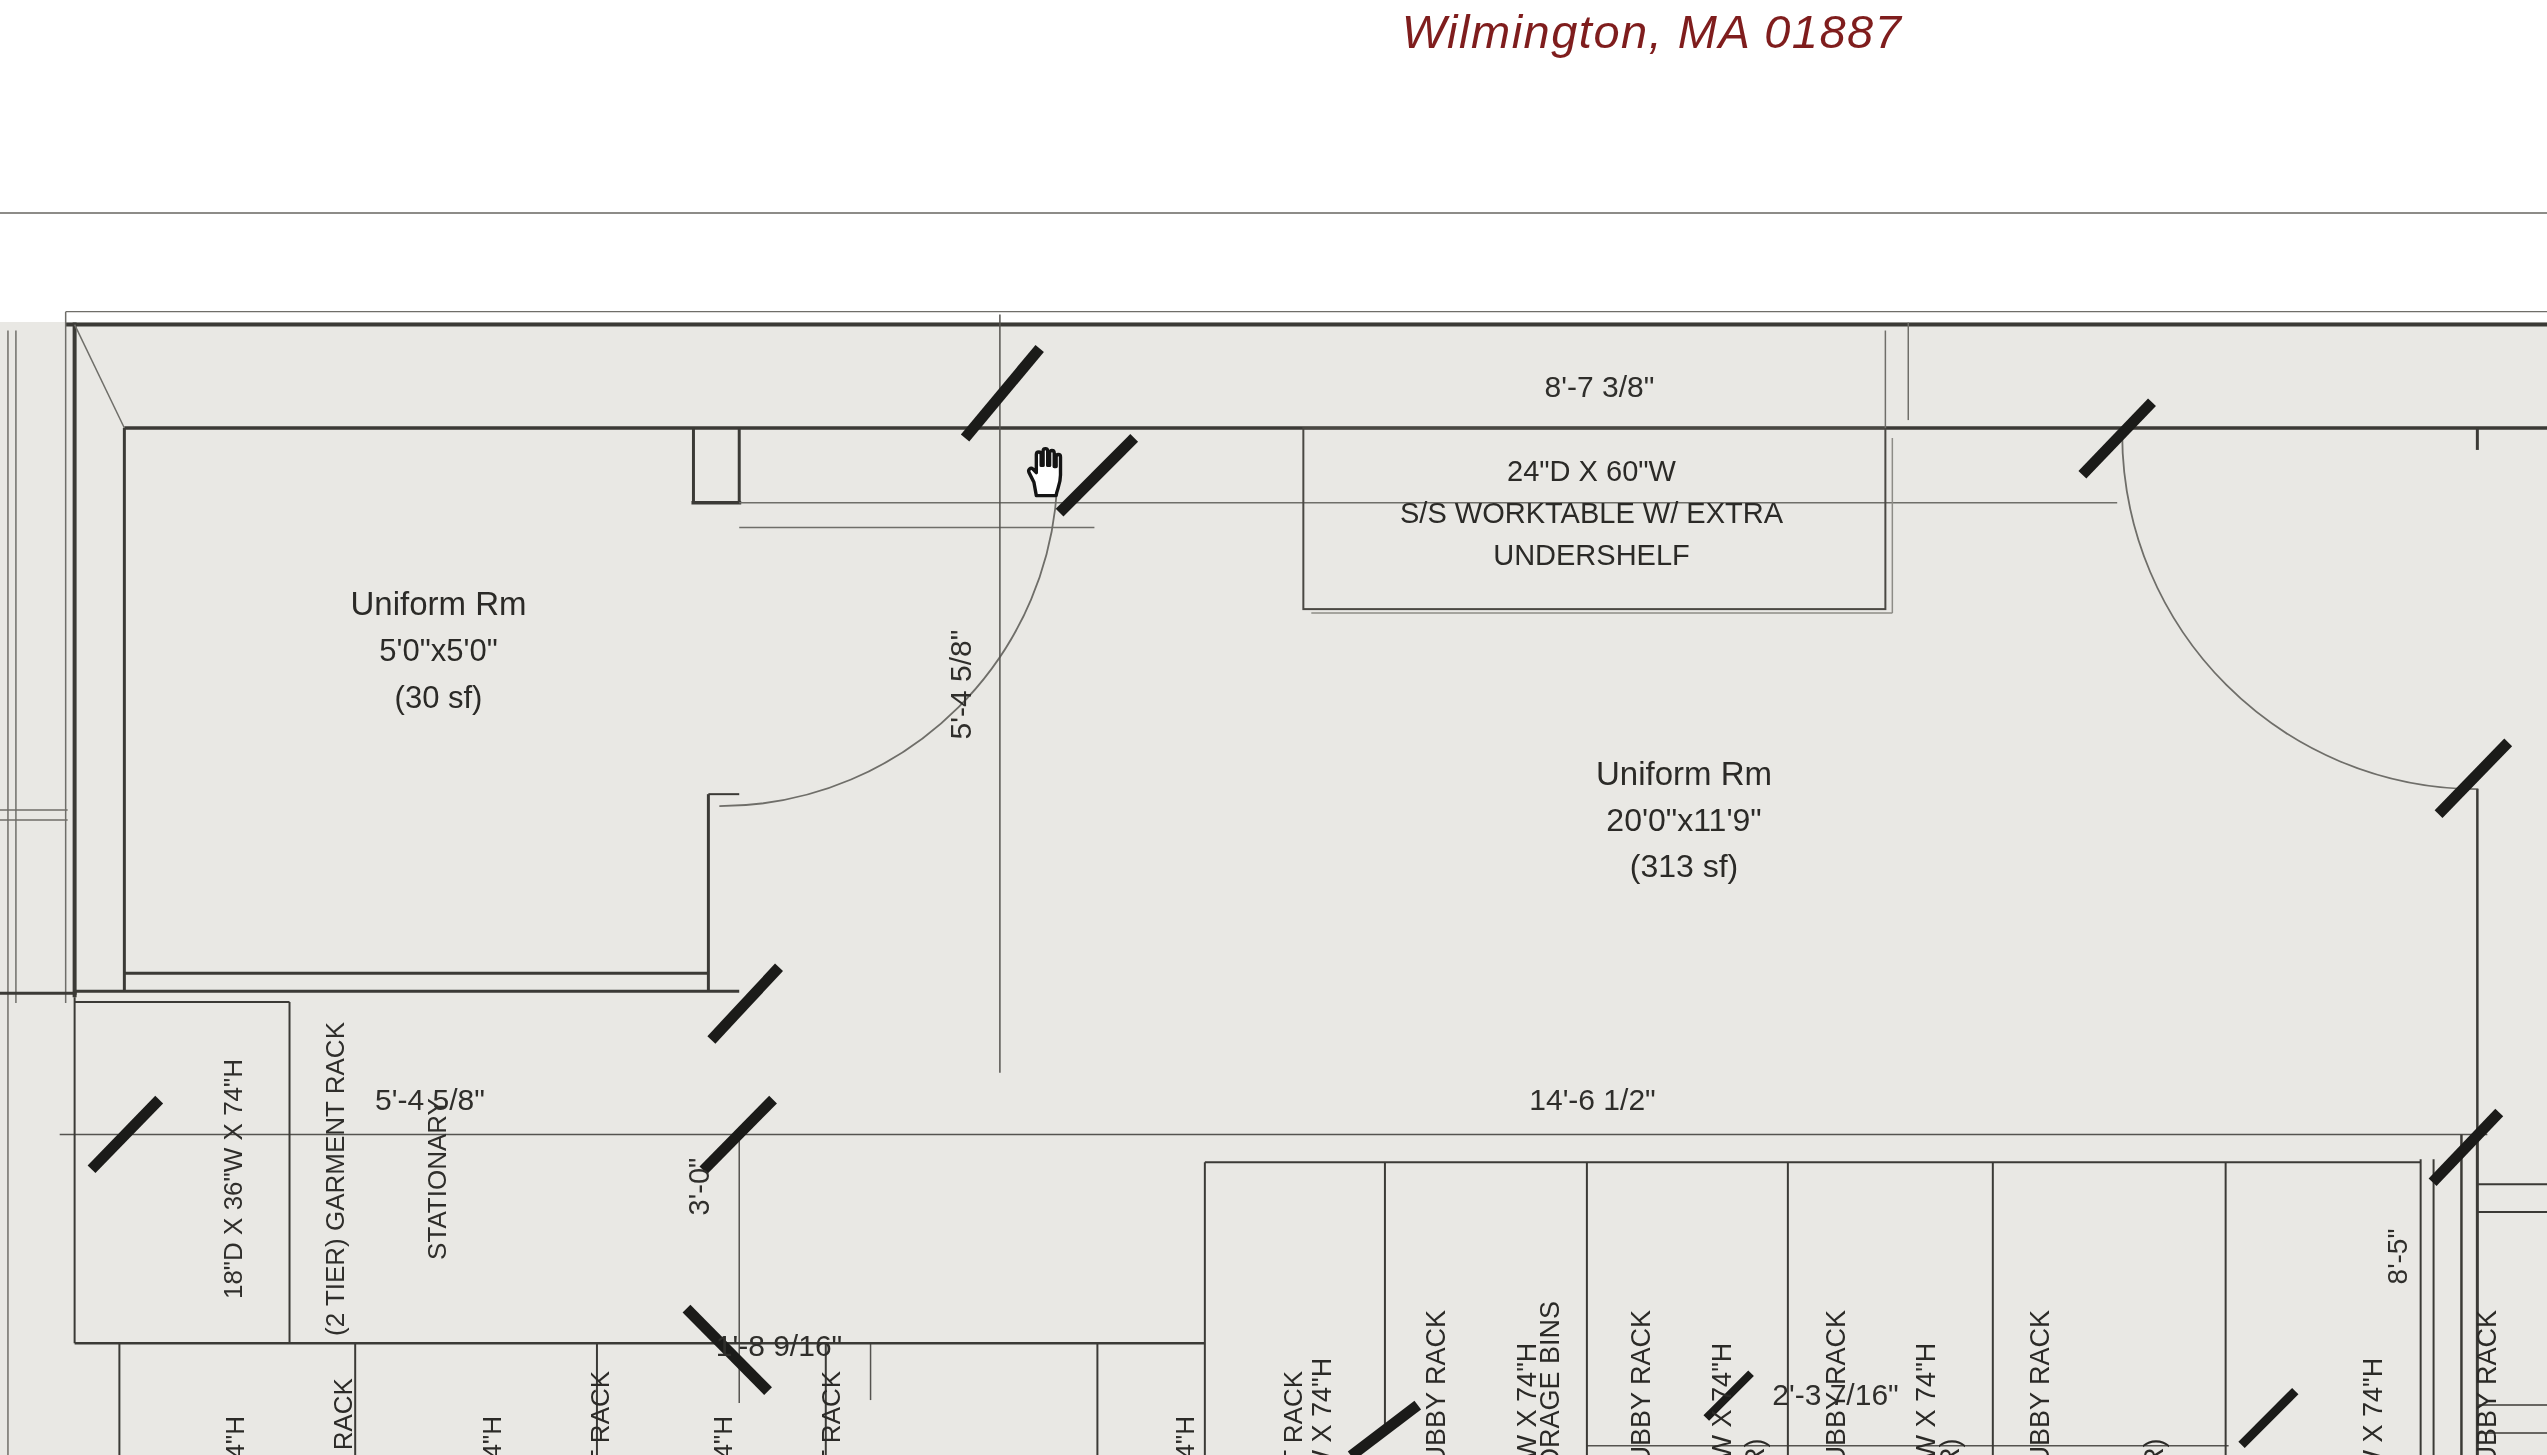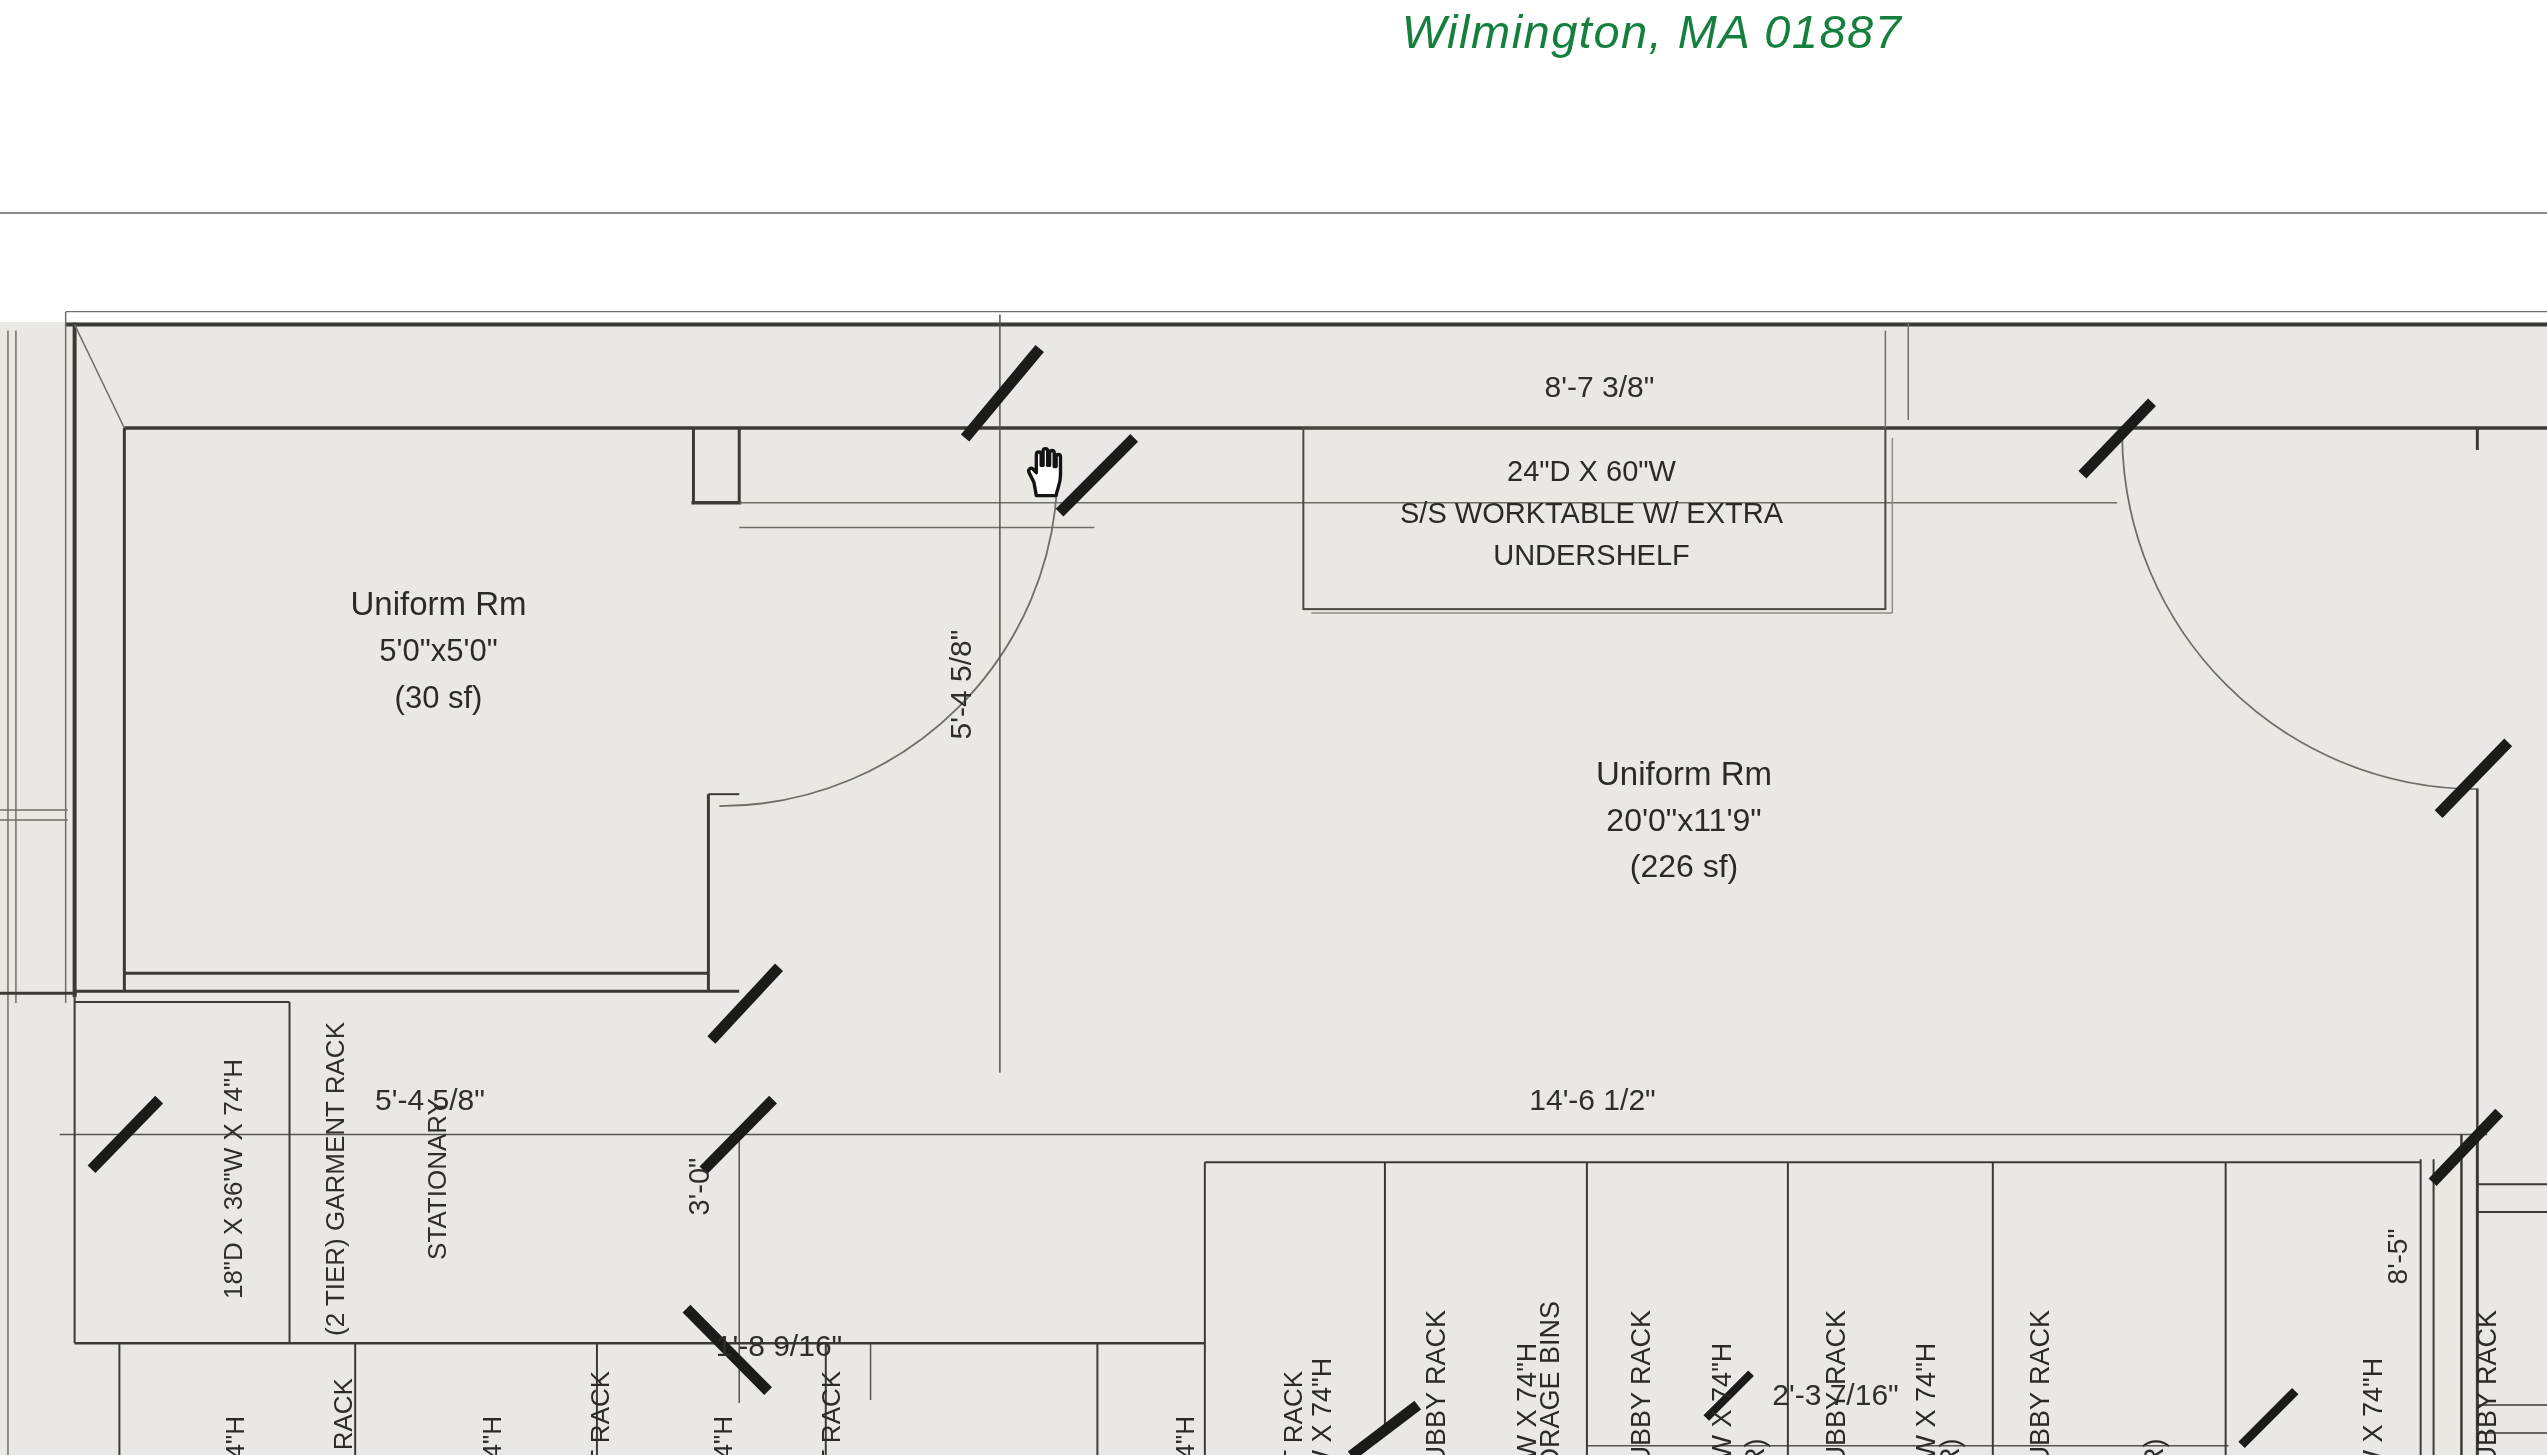--- a/index.html
+++ b/index.html
@@ -1,20 +1,20 @@
 <!DOCTYPE html>
 <html><head>
 <meta charset="utf-8">
 <style>
   html,body{margin:0;padding:0;background:#ffffff;}
   #stage{position:relative;width:2547px;height:1456px;overflow:hidden;
          font-family:"Liberation Sans",sans-serif;color:#2f2e2b;}
   .abs{position:absolute;}
   #page-title{left:1274px;top:4px;width:756px;text-align:center;
-    font-size:47px;font-style:italic;font-weight:500;letter-spacing:1.5px;color:#15803d;}
+    font-size:47px;font-style:italic;font-weight:500;letter-spacing:1.5px;color:#7f1d1d;}
   #divider{left:0;top:212px;width:2547px;height:0;border-top:2px solid #8d8c88;}
   #plan-bg{left:0;top:322px;width:2547px;height:1133px;background:#e9e8e4;}
   #plan-svg{left:0;top:0;}
   .dim{font-size:30px;color:#2f2e2b;text-align:center;white-space:nowrap;}
   .lbl{color:#2b2a27;text-align:center;white-space:nowrap;}
   .room{line-height:47px;font-size:31px;}
   .vrot{transform-origin:0 0;transform:rotate(-90deg);white-space:pre;}
   .vdim{font-size:30px;text-align:center;white-space:nowrap;}
   .rack-lines{font-size:26px;line-height:36px;color:#2b2a27;text-align:left;}
   .cubby-lines{font-size:27px;line-height:38px;color:#2b2a27;text-align:left;}
@@ -150,21 +150,21 @@
   <div class="abs vrot vdim" style="left:2382px;top:1336px;width:159px;font-size:28px;">8'-5"</div>
 
   <div class="abs lbl room" id="changing-label">
     <div style="font-size:33px;">Uniform Rm</div>
     <div>5'0"x5'0"</div>
     <div>(30 sf)</div>
   </div>
   <div class="abs lbl" id="uniform-label">
     <div style="font-size:33px;">Uniform Rm</div>
     <div>20'0"x11'9"</div>
-    <div>(226 sf)</div>
+    <div>(313 sf)</div>
   </div>
 
   <div class="abs lbl" id="worktable-label">
     <div>24"D X 60"W</div>
     <div>S/S WORKTABLE W/ EXTRA</div>
     <div>UNDERSHELF</div>
   </div>
 
   <div class="abs vrot garment" style="left:148px;top:1358px;width:358px;">
     <div>18"D X 36"W X 74"H</div>

